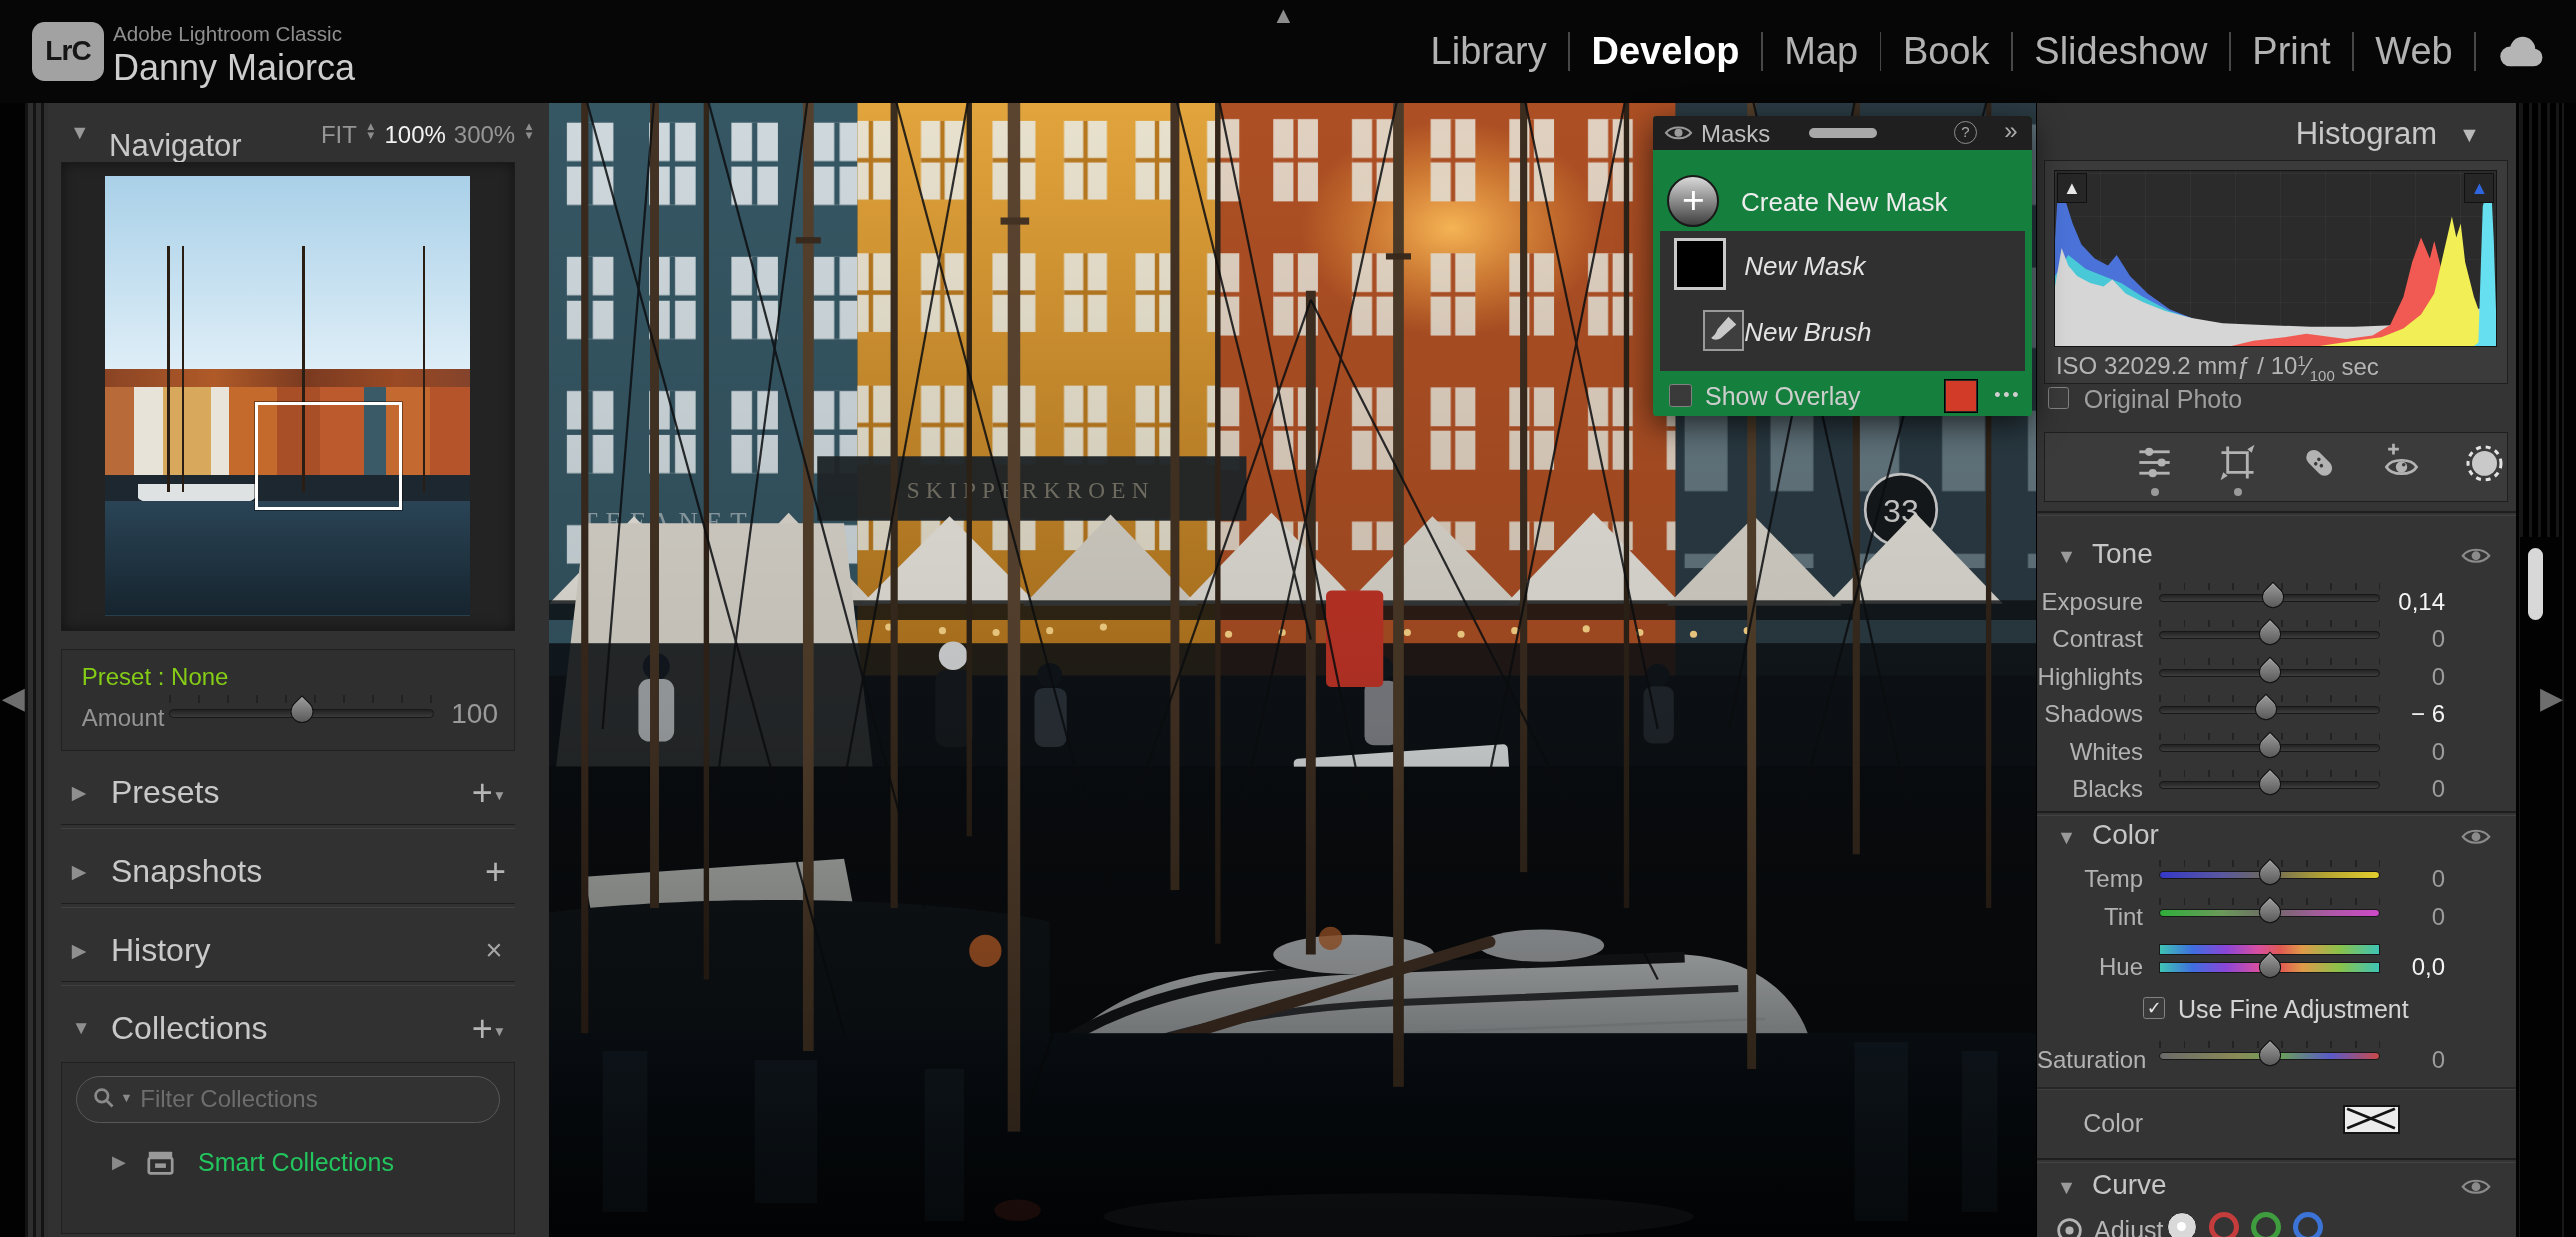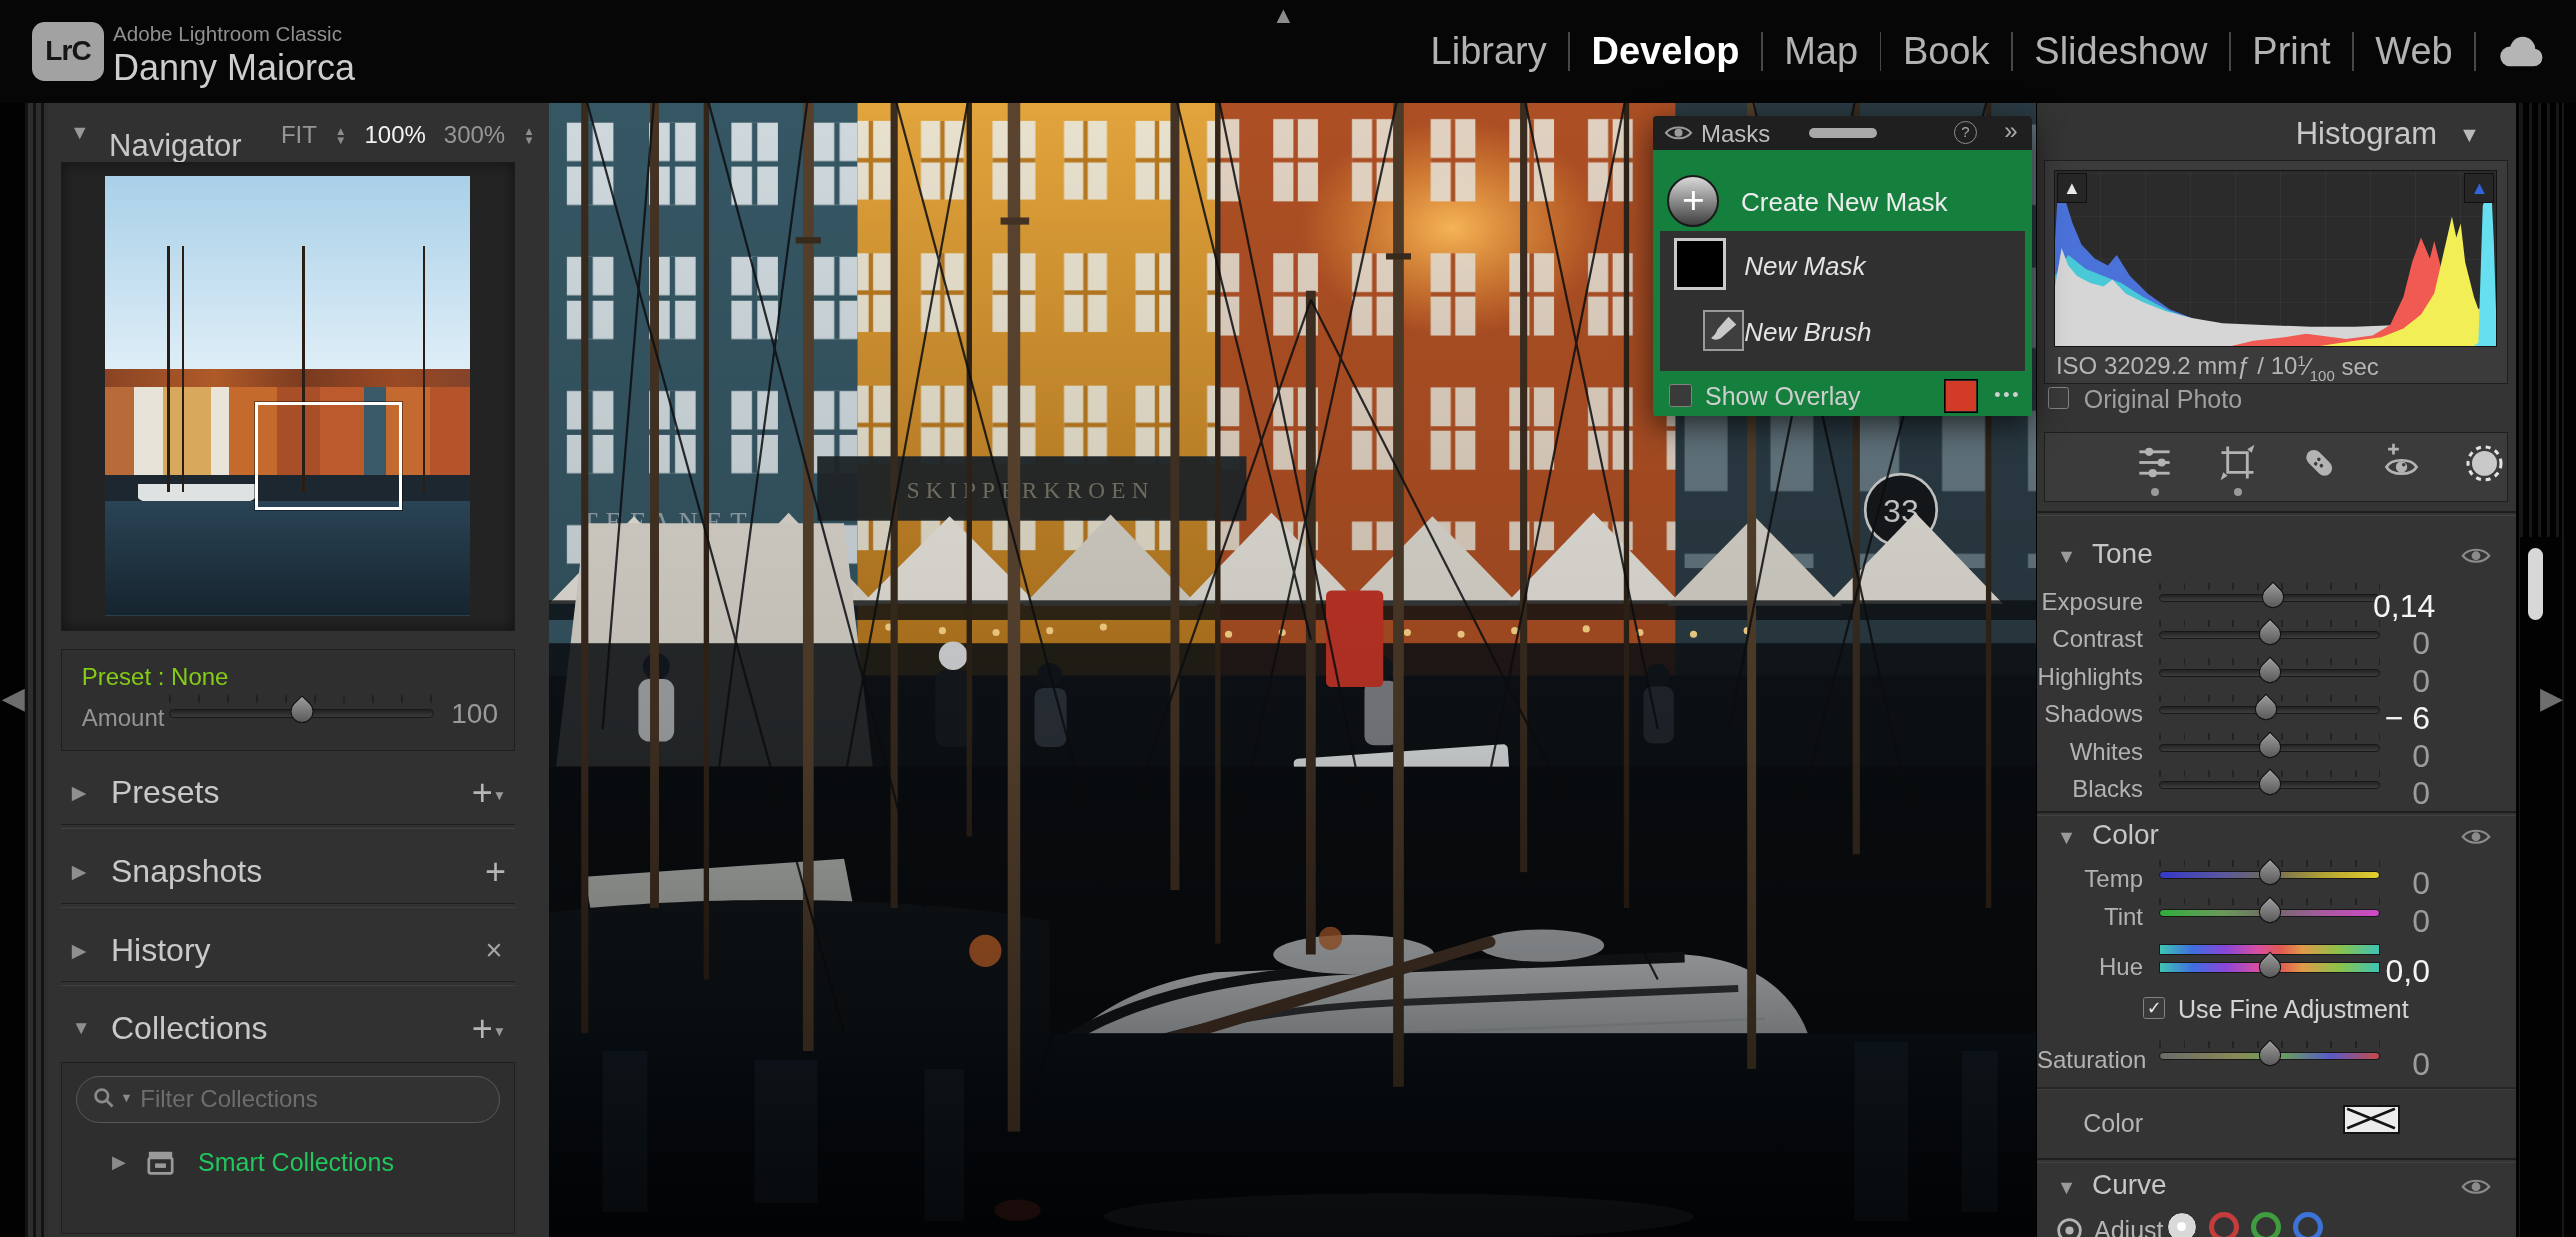--- a/index.html
+++ b/index.html
@@ -28,21 +28,21 @@
   #edge-r .scroll{position:absolute;left:13.4px;top:445px;width:15px;height:72px;background:#d8d8d8;border-radius:8px;cursor:pointer}
   #edge-r .tri{position:absolute;left:25px;top:577px;font-size:30px;color:#6e6e6e;cursor:pointer}
 
   
   #lp{position:absolute;left:25px;top:103px;width:524px;height:1135px;background:#313131;overflow:hidden}
   #lp .grip{position:absolute;left:0;top:0;width:23px;height:100%;background:repeating-linear-gradient(90deg,#131313 0 2.7px,#2e2e2e 2.7px 8px)}
   .hdr-tri{color:#999;font-size:19.7px}
   #nav-hdr{position:absolute;left:0;top:0;width:100%;height:57px}
   #nav-hdr .tri{position:absolute;left:45px;top:18px}
   #nav-hdr .ttl{position:absolute;left:84px;top:25px;font-size:31px;color:#c8c8c8}
-  #zoomctl{position:absolute;right:14.3px;top:18px;display:flex;align-items:center;gap:18px;font-size:24px;color:#969696}
+  #zoomctl{position:absolute;right:14.3px;top:18px;display:flex;gap:8px;font-size:24px;color:#969696}
   #zoomctl .cur{color:#f2f2f2}
   .stepper{display:inline-flex;flex-direction:column;font-size:11.6px;line-height:.8;color:#8d8d8d}
   #nav-preview{position:absolute;left:36px;top:59px;width:454px;height:469px;background:#232323;border:1.8px solid #1b1b1b;box-shadow:inset 0 0 12.5px rgba(0,0,0,.5)}
   #nav-photo{position:absolute;left:43px;top:12.5px;width:365px;height:440px;overflow:hidden;background:#28404e}
   .np-sky{position:absolute;left:0;top:0;width:100%;height:47%;background:linear-gradient(180deg,#a9d0e8,#e2f0f8)}
   .np-roof{position:absolute;left:0;top:44%;width:100%;height:5%;background:linear-gradient(90deg,#8a4424,#b05a28 30%,#7a3a20 55%,#9a4a24 80%,#84432b)}
   .np-bld{position:absolute;left:0;top:48%;width:100%;height:22%;background:linear-gradient(90deg,#b86a38 0 8%,#e7e3d9 8% 16%,#d8a95c 16% 29%,#e8e4da 29% 34%,#c46a2c 34% 47%,#a94f28 47% 59%,#bc5a2e 59% 71%,#3a5a68 71% 77%,#c46a30 77% 89%,#b5542a 89% 100%)}
   .np-quay{position:absolute;left:0;top:68%;width:100%;height:6%;background:#1d2730}
   .np-boat{position:absolute;left:9%;top:70%;width:32%;height:5%;background:#dfe2e2;border-radius:0 0 40% 40%}
   .np-water{position:absolute;left:0;top:74%;width:100%;height:26%;background:linear-gradient(180deg,#2a4456,#16242e),repeating-linear-gradient(90deg,rgba(200,110,50,.30) 0 9px,rgba(0,0,0,0) 9px 30px)}
@@ -115,21 +115,21 @@
   #orig-row{position:absolute;left:10.7px;top:284px}
   #orig-row .cbox{position:absolute;left:0;top:0;width:21.5px;height:21.5px}
   #orig-row .lbl{position:absolute;left:36px;top:-1.8px;font-size:25px;color:#9f9f9f;white-space:nowrap}
   #tools-box{position:absolute;left:7.2px;top:329px;width:464px;height:70px;background:#3b3b3b;border:1.8px solid #1f1f1f}
   #tools-box .ticon{position:absolute;top:9px;width:41px;height:41px;cursor:pointer}
   #tools-box .dot{position:absolute;top:55px;width:8px;height:8px;border-radius:50%;background:#9a9a9a}
   .sect-hdr .tri{position:absolute;left:19.7px;top:7.2px;font-size:19.7px;color:#9a9a9a;cursor:pointer}
   .sect-hdr .ttl{position:absolute;left:55px;top:0;font-size:28px;color:#c6c6c6}
   .srow{position:absolute;left:0;width:479px;height:38px}
   .srow .slbl{position:absolute;left:0;top:7.2px;width:106px;text-align:right;font-size:24px;color:#b2b2b2}
-  .srow .val{position:absolute;left:336px;top:7.2px;width:57px;text-align:right;font-size:32px;color:#9c9c9c;cursor:text}
+  .srow .val{position:absolute;left:351px;top:7.2px;width:57px;text-align:right;font-size:24px;color:#9c9c9c;cursor:text}
   .srow .val.mod{color:#f4f4f4}
   .track{position:absolute;left:122px;top:13.4px;width:221px;height:8px;background:linear-gradient(180deg,#232323,#3d3d3d);border:0.9px solid #181818;border-radius:4.5px;cursor:pointer}
   .ticks{position:absolute;left:122px;top:1.8px;width:221px;height:7.2px;background:repeating-linear-gradient(90deg,#232323 0 1.8px,transparent 1.8px 24.5px)}
   .track .tdrop{top:-9px;width:21.5px;height:21.5px}
   .track.temp{background:linear-gradient(90deg,#3438c8,#5a57a0 28%,#6e6a58 50%,#b3a332 75%,#e3cf2e)}
   .track.tint{background:linear-gradient(90deg,#2fae3a,#6a9a5a 28%,#6e6a66 50%,#a85aa0 75%,#cf49c8)}
   .track.sat{background:linear-gradient(90deg,#6a6a6a,#8a8a56 35%,#6aa05a 55%,#5a5ac8 78%,#c84a4a)}
   .hueband{position:absolute;left:122px;width:221px;height:11.6px;border:0.9px solid #181818;background:linear-gradient(90deg,#3fc4b4,#3f6ee0 15%,#8a46d8 30%,#d84fa0 45%,#e05a52 55%,#e09a4a 65%,#8ac24a 82%,#3fc4b4)}
   #fine-row .cbox{position:absolute;left:106px;top:0;width:22.4px;height:22.4px}
   #fine-row .lbl{position:absolute;left:141px;top:-1.8px;font-size:25px;color:#d4d4d4;white-space:nowrap}

